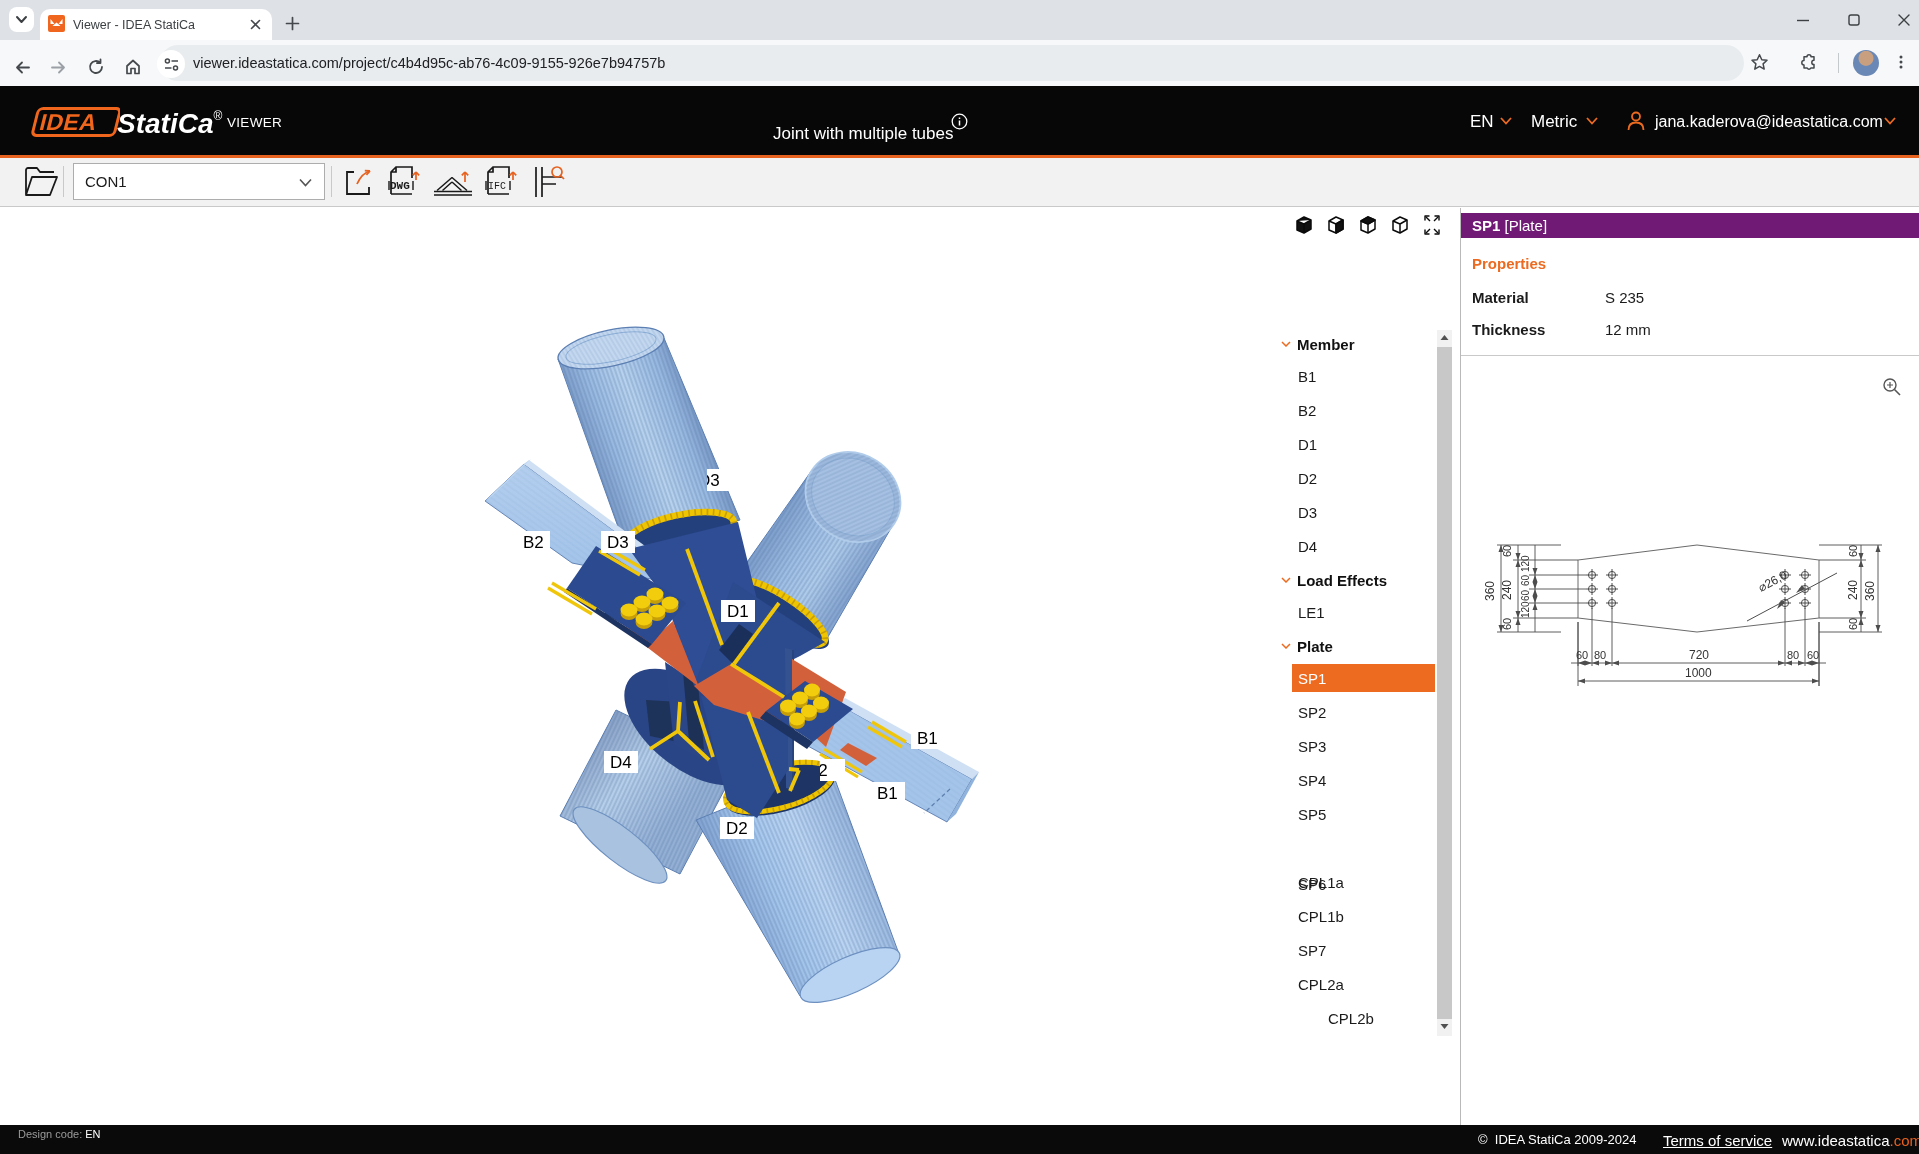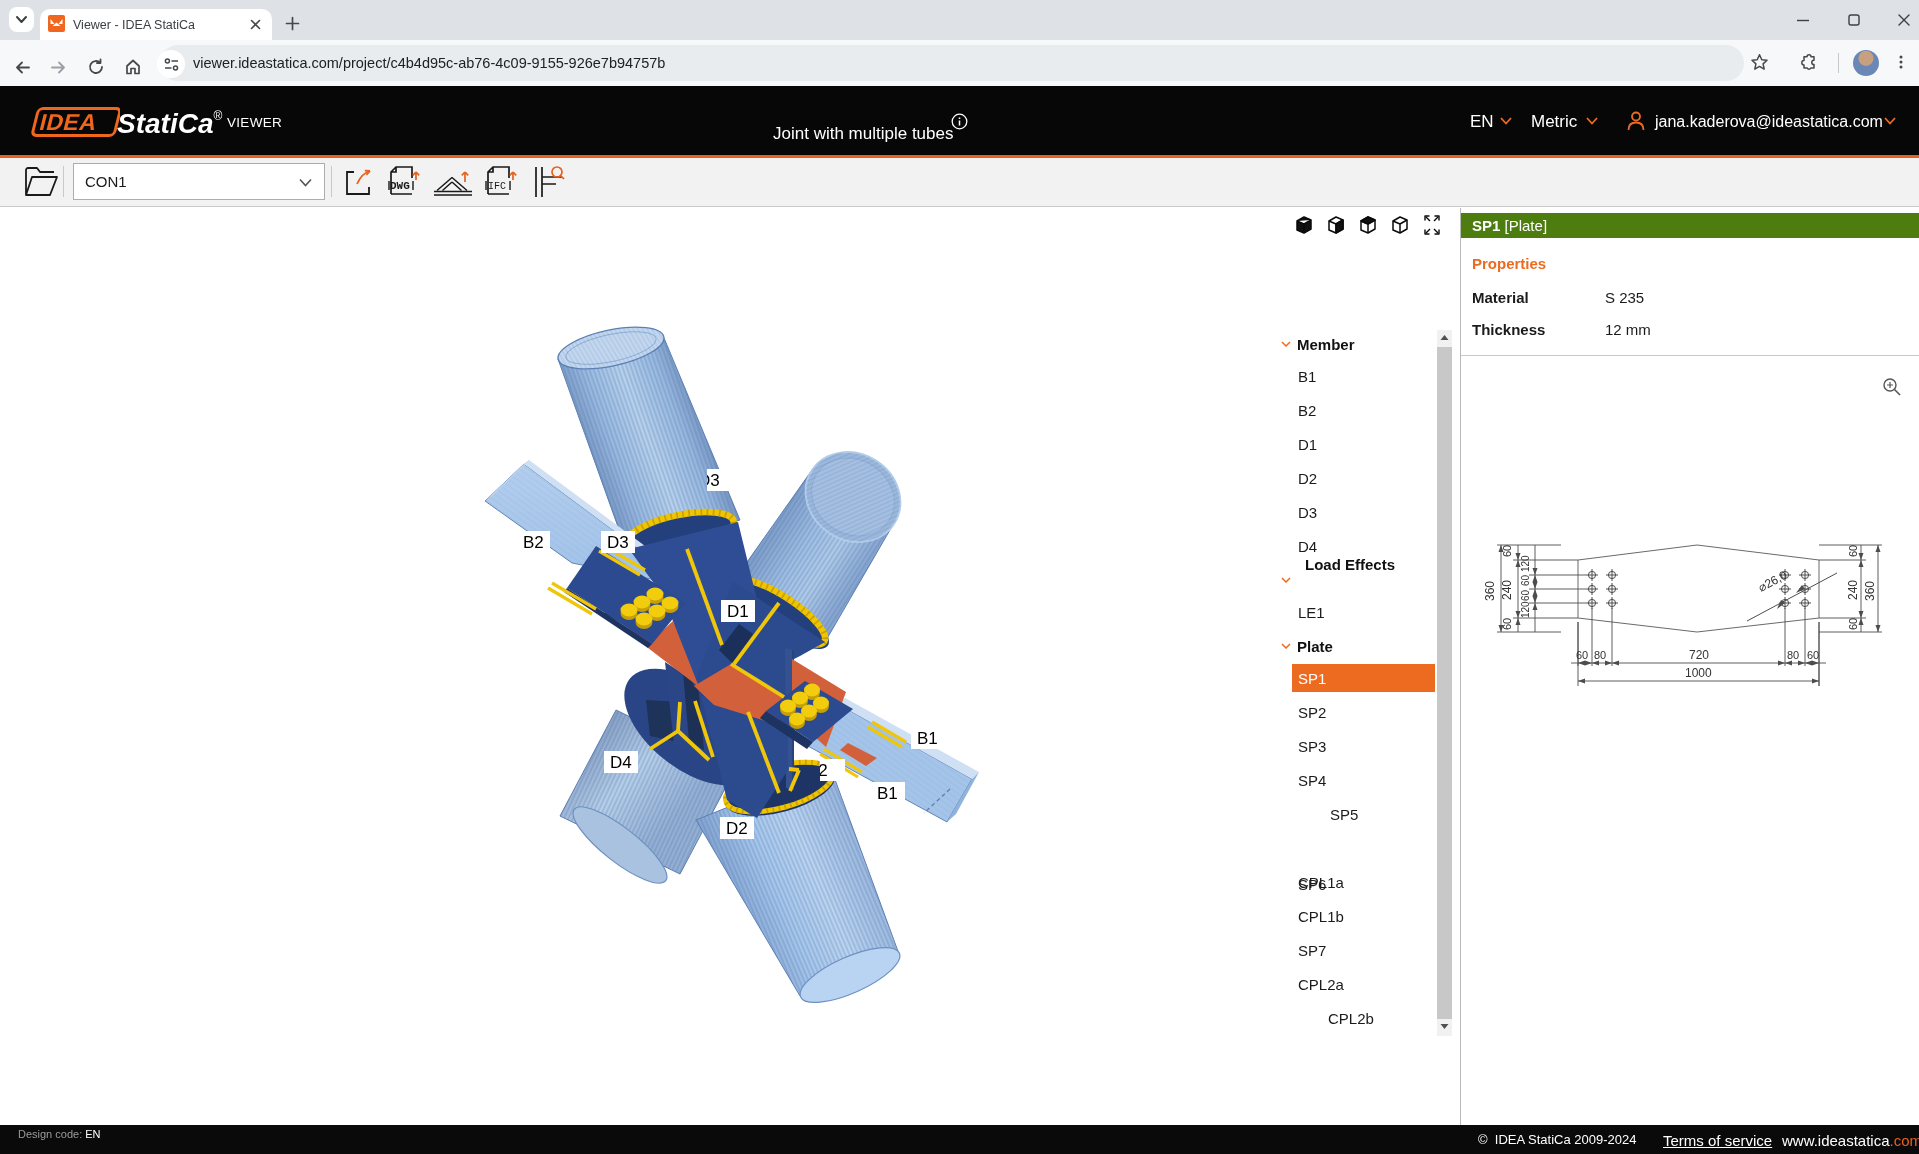--- a/index.html
+++ b/index.html
@@ -16,21 +16,21 @@
   #toolbar { position:absolute; left:0; top:158px; width:1919px; height:49px; background:#f2f2f2; border-bottom:1px solid #c9c9c9; }
   #main { position:absolute; left:0; top:208px; width:1919px; height:917px; background:#fff; }
   #vdivider { position:absolute; left:1460px; top:208px; width:1px; height:917px; background:#b9b9b9; }
   #footer { position:absolute; left:0; top:1125px; width:1919px; height:29px; background:#0a0a0a; color:#fff; font-size:15px; }
   
   .tnode { position:absolute; left:1298px; font-size:15px; color:#1b1b1b; white-space:nowrap; }
   .tgroup { position:absolute; left:1297px; font-size:15px; font-weight:bold; color:#111; white-space:nowrap; }
   .tchev { position:absolute; left:1281px; width:10px; height:6px; }
   .tsel { position:absolute; left:1292px; width:143px; height:28px; background:#ed6b21; }
   
-  #sp1head { position:absolute; left:1461px; top:213px; width:458px; height:25px; background:#4d7c0f; color:#fff; font-size:15px; line-height:25px; }
+  #sp1head { position:absolute; left:1461px; top:213px; width:458px; height:25px; background:#701a75; color:#fff; font-size:15px; line-height:25px; }
   .prop { position:absolute; font-size:15px; color:#1b1b1b; }
   #rpdivider { position:absolute; left:1461px; top:355px; width:458px; height:1px; background:#c9c9c9; }
   .lbl3d { font-family:"Liberation Sans",sans-serif; font-size:17px; fill:#000; }
 </style>
 </head>
 <body>
 
 <div id="titlebar"></div>
 <div id="tabsearch"><svg width="25" height="25" viewBox="0 0 25 25">
       <path d="M8 10 l4.5 5 l4.5 -5" stroke="#3c4043" stroke-width="2" fill="none" stroke-linecap="round" stroke-linejoin="round"></path>
@@ -413,32 +413,32 @@
 <div class="tgroup" style="top:336px;text-align:right;">Member</div>
 <div class="tnode" style="top:368px;">B1</div>
 <div class="tnode" style="top:402px;">B2</div>
 <div class="tnode" style="top:436px;">D1</div>
 <div class="tnode" style="top:470px;">D2</div>
 <div class="tnode" style="top:504px;">D3</div>
 <div class="tnode" style="top:538px;">D4</div>
 <svg class="tchev" style="top:577px;" width="10" height="6" viewBox="0 0 10 6">
     <path d="M1 1 L5 5 L9 1" stroke="#ed6b21" stroke-width="1.5" fill="none"></path>
   </svg>
-<div class="tgroup" style="top:556px;margin-left:8px;">Load Effects</div>
+<div class="tgroup" style="top:572px;">Load Effects</div>
 <div class="tnode" style="top:604px;">LE1</div>
 <svg class="tchev" style="top:643px;" width="10" height="6" viewBox="0 0 10 6">
     <path d="M1 1 L5 5 L9 1" stroke="#ed6b21" stroke-width="1.5" fill="none"></path>
   </svg>
 <div class="tgroup" style="top:638px;">Plate</div>
 <div class="tsel" style="top:664px;"></div>
 <div class="tnode" style="top:670px;color:#fff;">SP1</div>
 <div class="tnode" style="top:704px;">SP2</div>
 <div class="tnode" style="top:738px;">SP3</div>
 <div class="tnode" style="top:772px;">SP4</div>
-<div class="tnode" style="top:806px;margin-left:32px;">SP5</div>
+<div class="tnode" style="top:806px;">SP5</div>
 <div class="tnode" style="top:876px;">SP6</div>
 <div class="tnode" style="top:874px;">CPL1a</div>
 <div class="tnode" style="top:908px;">CPL1b</div>
 <div class="tnode" style="top:942px;">SP7</div>
 <div class="tnode" style="top:976px;">CPL2a</div>
 <div class="tnode" style="top:1010px;margin-left:30px;">CPL2b</div>
 
 <div class="abs" style="left:1437px;top:330px;width:15px;height:706px;background:#f1f1f1;"></div>
 <div class="abs" style="left:1437px;top:347px;width:15px;height:672px;background:#c8c8c8;"></div>
 <svg class="abs" style="left:1440px;top:334px;" width="9" height="7" viewBox="0 0 9 7">

